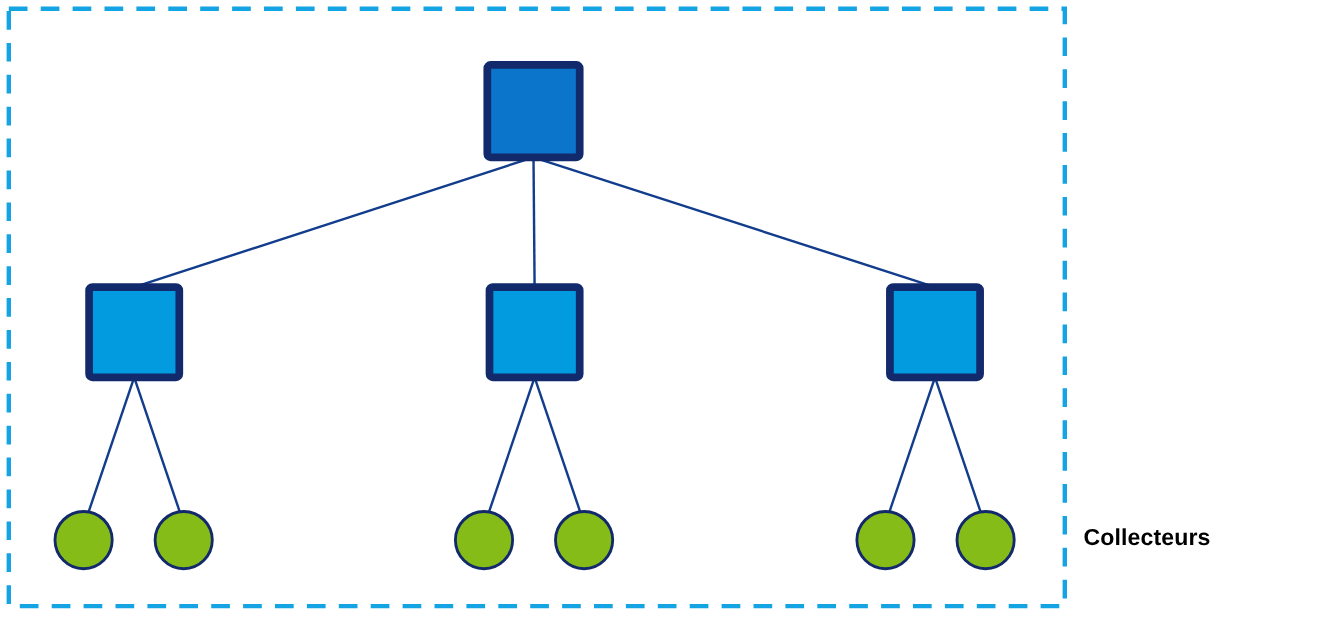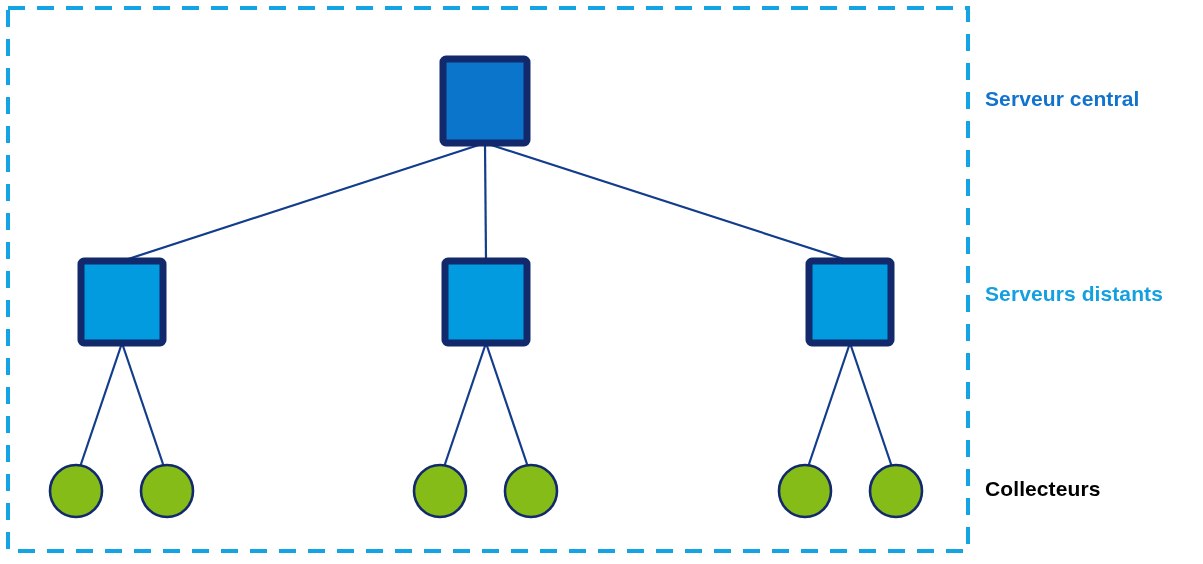--- a/index.html
+++ b/index.html
@@ -85,19 +85,17 @@
     <g>
       <circle cx="76" cy="491" r="26" fill="#86BC18" stroke="#12296B" stroke-width="2.6"></circle>
       <circle cx="167" cy="491" r="26" fill="#86BC18" stroke="#12296B" stroke-width="2.6"></circle>
       <circle cx="440" cy="491" r="26" fill="#86BC18" stroke="#12296B" stroke-width="2.6"></circle>
       <circle cx="531" cy="491" r="26" fill="#86BC18" stroke="#12296B" stroke-width="2.6"></circle>
       <circle cx="805" cy="491" r="26" fill="#86BC18" stroke="#12296B" stroke-width="2.6"></circle>
       <circle cx="896" cy="491" r="26" fill="#86BC18" stroke="#12296B" stroke-width="2.6"></circle>
     </g>
   </svg>
 
-  <div class="tier-label" id="label-central">Serveur central</div>
 
-  <div class="tier-label" id="label-remote">Serveurs distants</div>
 
   <div class="tier-label" id="label-collectors">Collecteurs</div>
 
 </div>
 
 </body></html>

